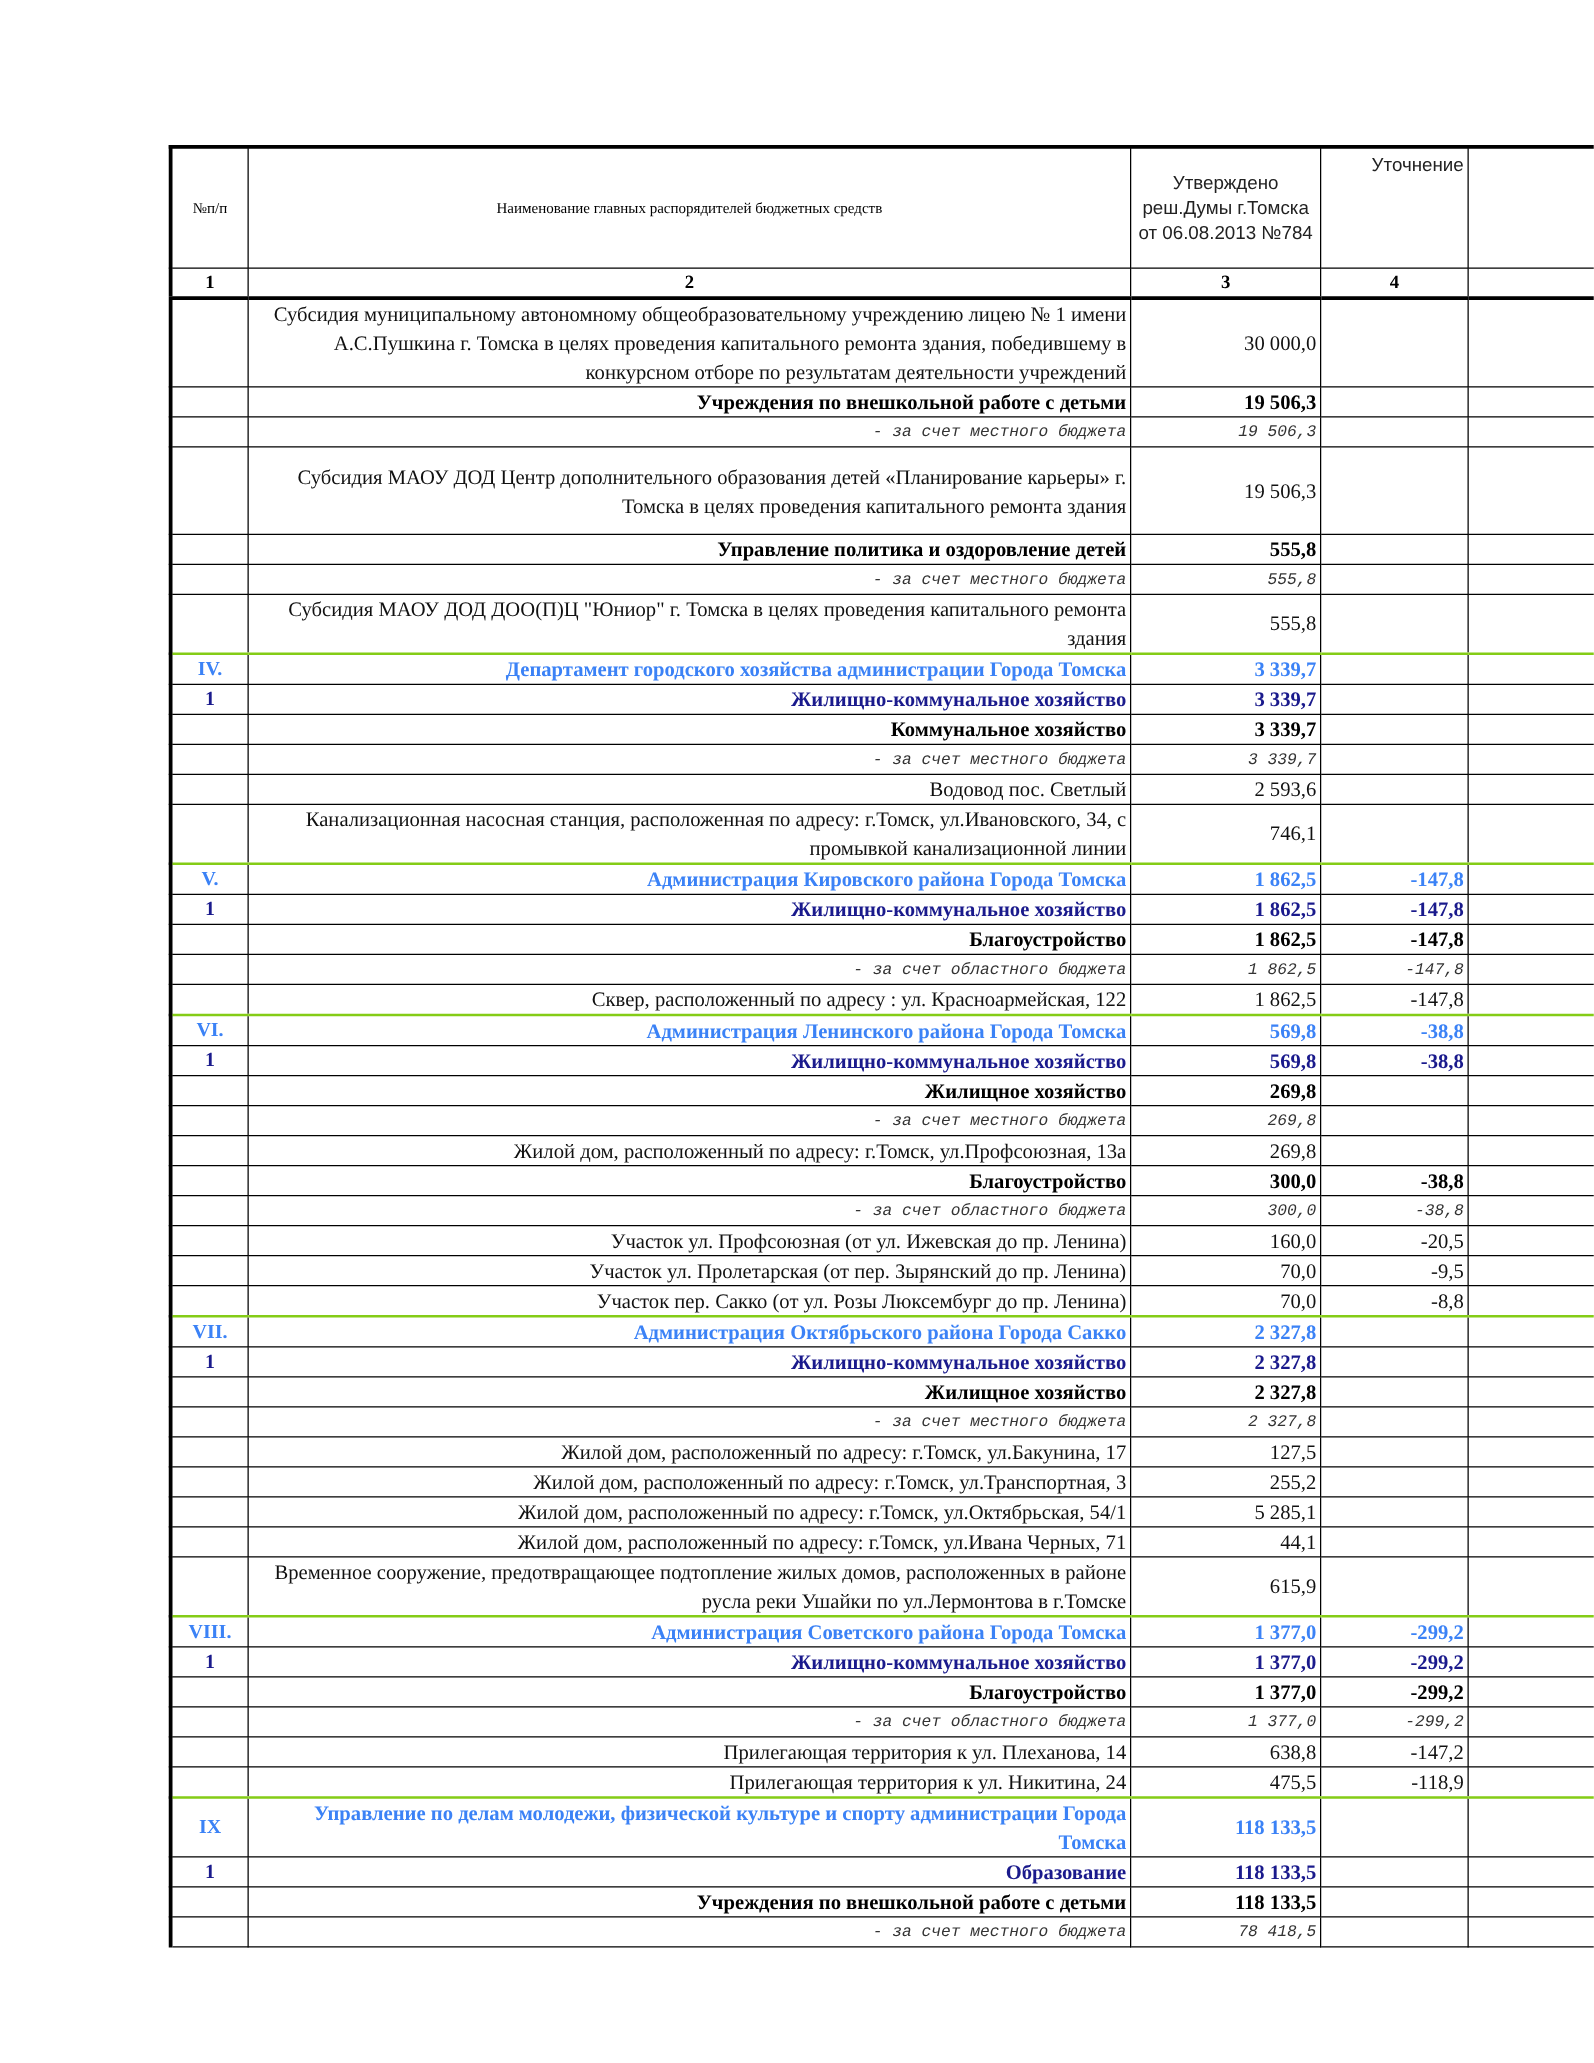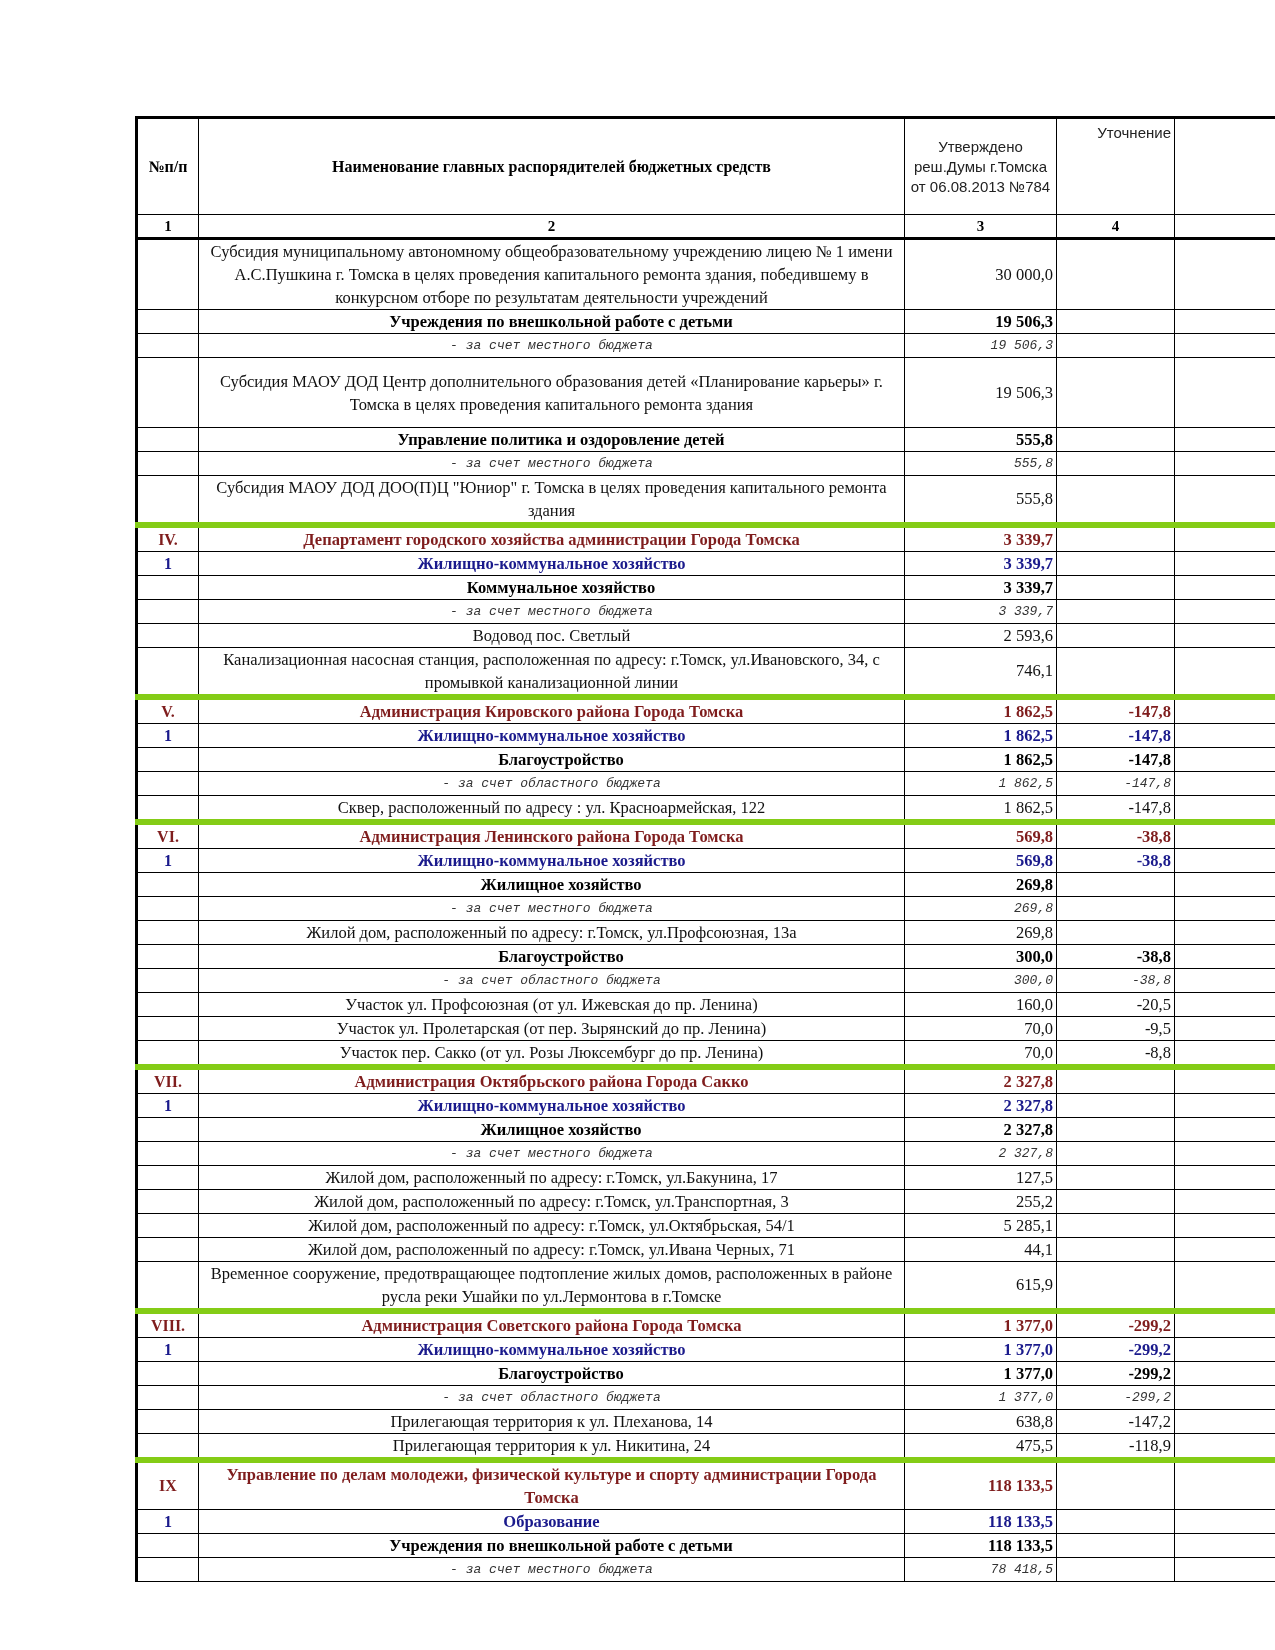--- a/index.html
+++ b/index.html
@@ -6,28 +6,28 @@
   body { width: 1275px; height: 1650px; position: relative; overflow: hidden; font-family: "Liberation Serif", "DejaVu Serif", serif; color: #000; }
   .page { position: absolute; left: 135px; top: 116px; width: 1160px; }
   table { border-collapse: collapse; table-layout: fixed; width: 1160px; }
   td, th { border: 1px solid #000; padding: 0 3px; vertical-align: middle; overflow: hidden; }
   col.c1 { width: 62px; }
   col.c2 { width: 706px; }
   col.c3 { width: 152px; }
   col.c4 { width: 118px; }
   col.c5 { width: 122px; }
   table { border-left: 3px solid #000; border-top: 3px solid #000; }
-  .hdr th { height: 91px; font-weight: bold; font-size: 16px; }
+  .hdr th { height: 91px; font-weight: normal; font-size: 12px; }
   .hdr th.sans { font-family: "Liberation Sans", "DejaVu Sans", sans-serif; font-weight: normal; font-size: 15px; line-height: 20px; color: #222; }
   .hdr th.top { vertical-align: top; padding-top: 4px; text-align: right; }
   .nums td { height: 22px; text-align: center; font-weight: bold; font-size: 15px; border-bottom: 3px solid #000; }
   td.num { text-align: center; }
-  td.name { text-align: center; font-size: 16.5px; line-height: 23px; }
+  td.name { text-align: right; font-size: 16.5px; line-height: 23px; }
   td.val { text-align: right; font-size: 16.5px; }
-  tr.r-dept td { color: #7f1d1d; font-weight: bold; border-top: 6px solid #84cc16; }
+  tr.r-dept td { color: #3b82f6; font-weight: bold; border-top: 2px solid #84cc16; }
   tr.r-sect td { color: #1a1a8c; font-weight: bold; }
   tr.r-sub td { font-weight: bold; color: #000; padding-left: 22px; }
   tr.r-src td { font-style: italic; font-size: 13px; color: #333; height: 18px; font-family: Liberation Mono, monospace; }
   tr.r-src td.val { font-size: 13px; }
   tr.r-item td { color: #111; }
   .h24 td { height: 22px; }
   .h2l td { height: 46px; }
   .h3l td { height: 69px; }
 </style>
 </head>

